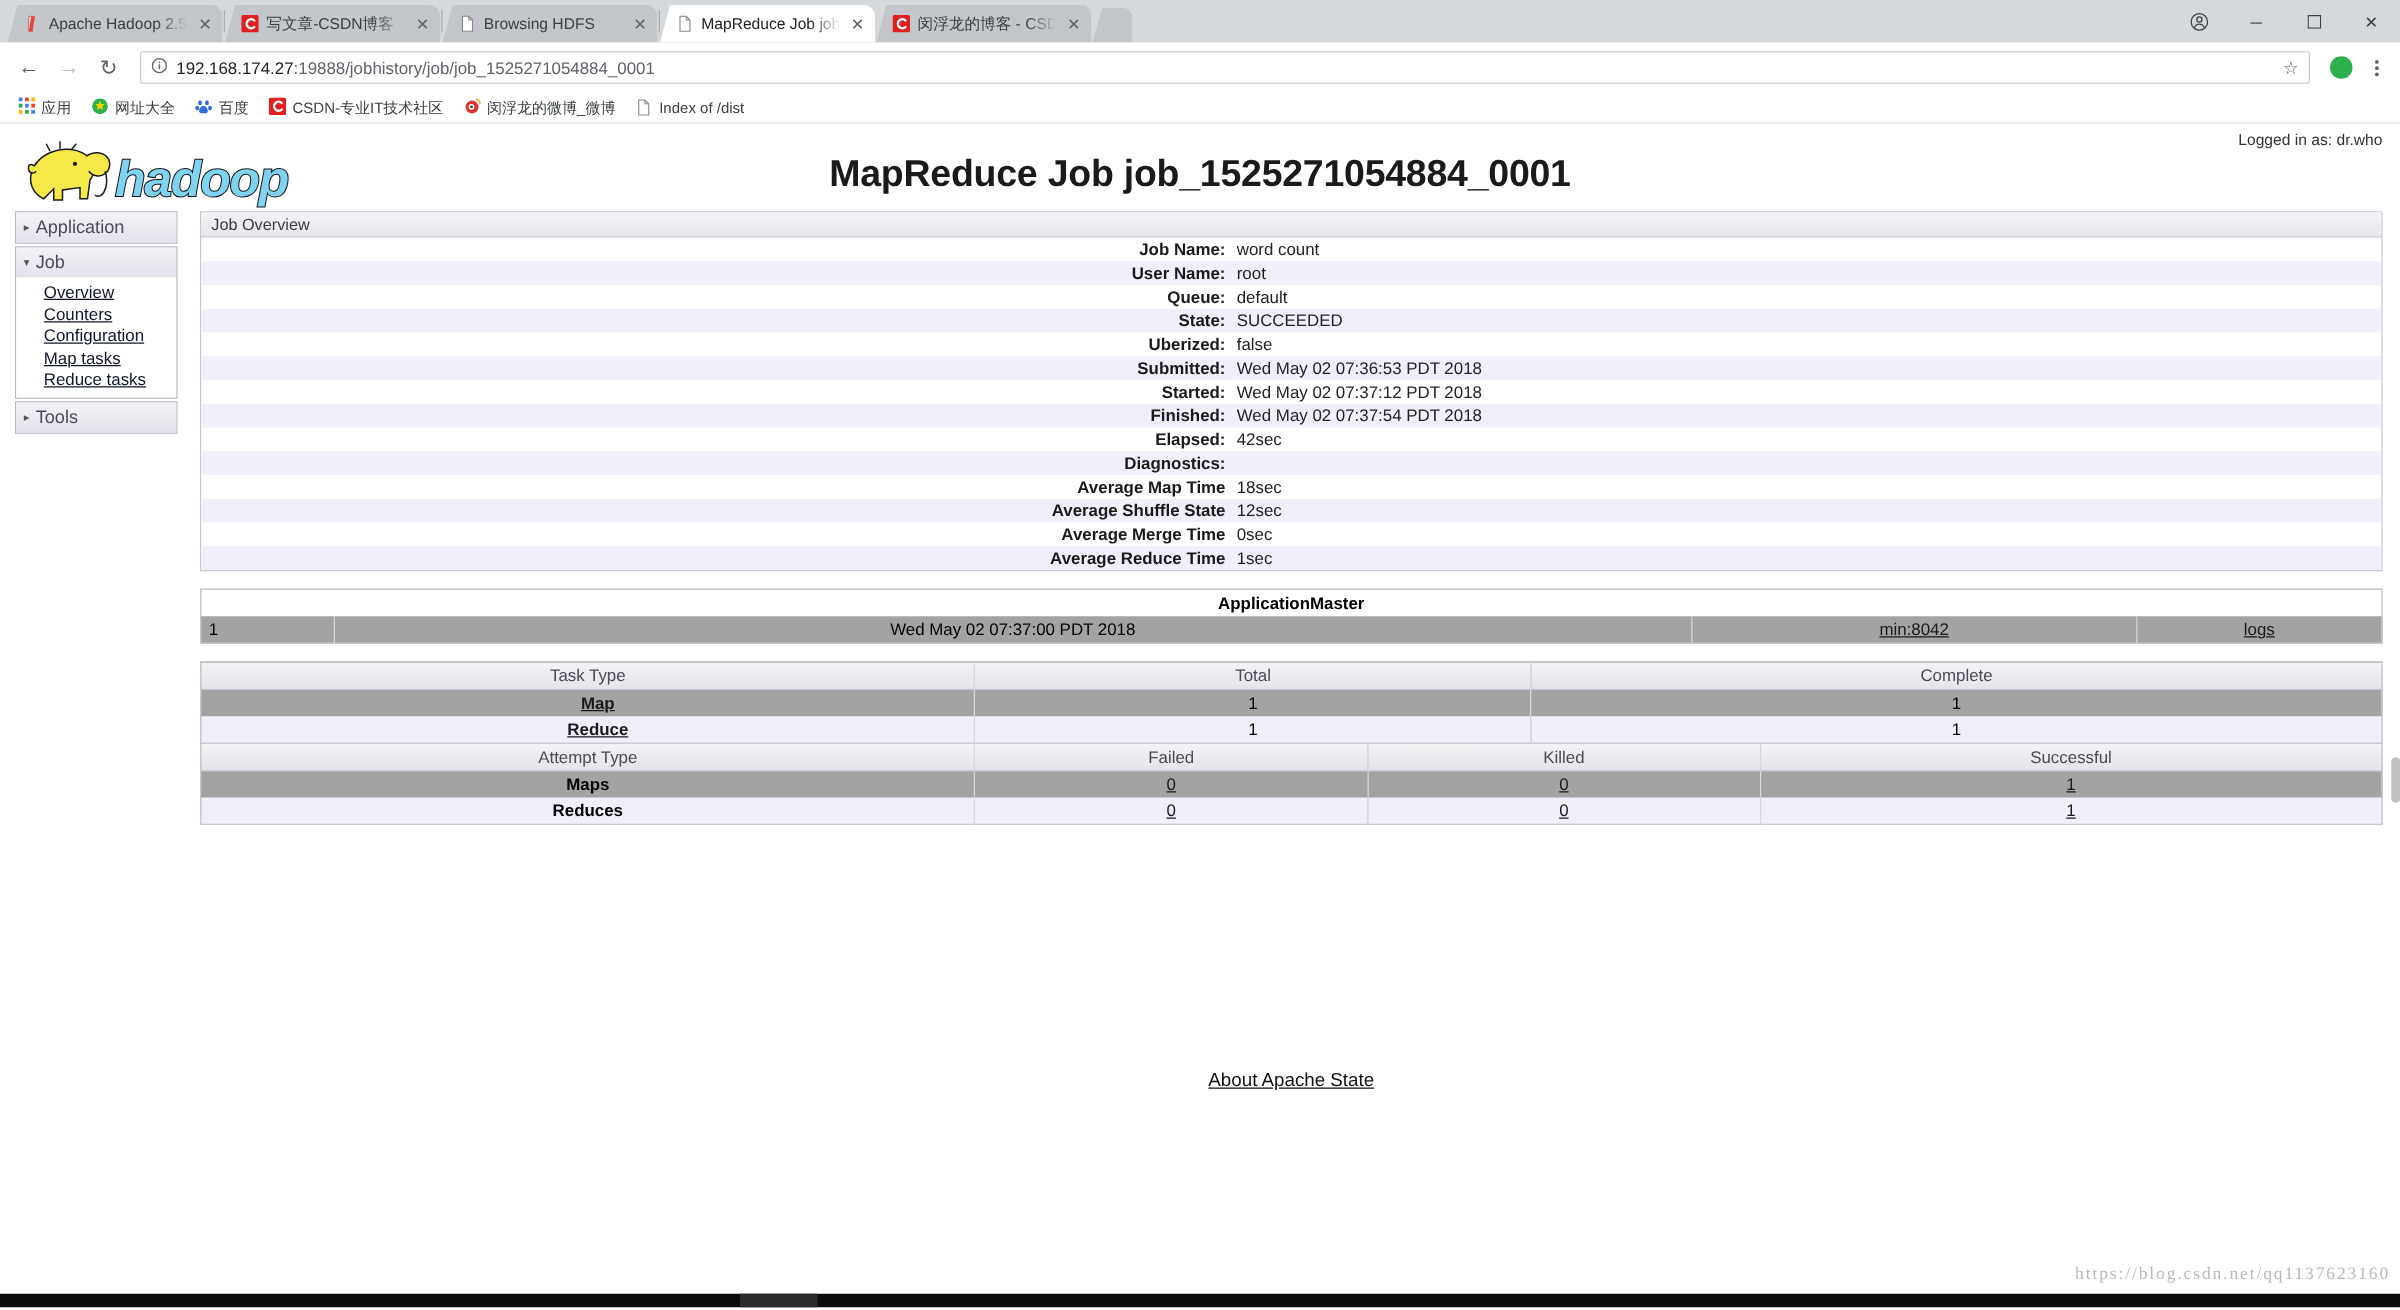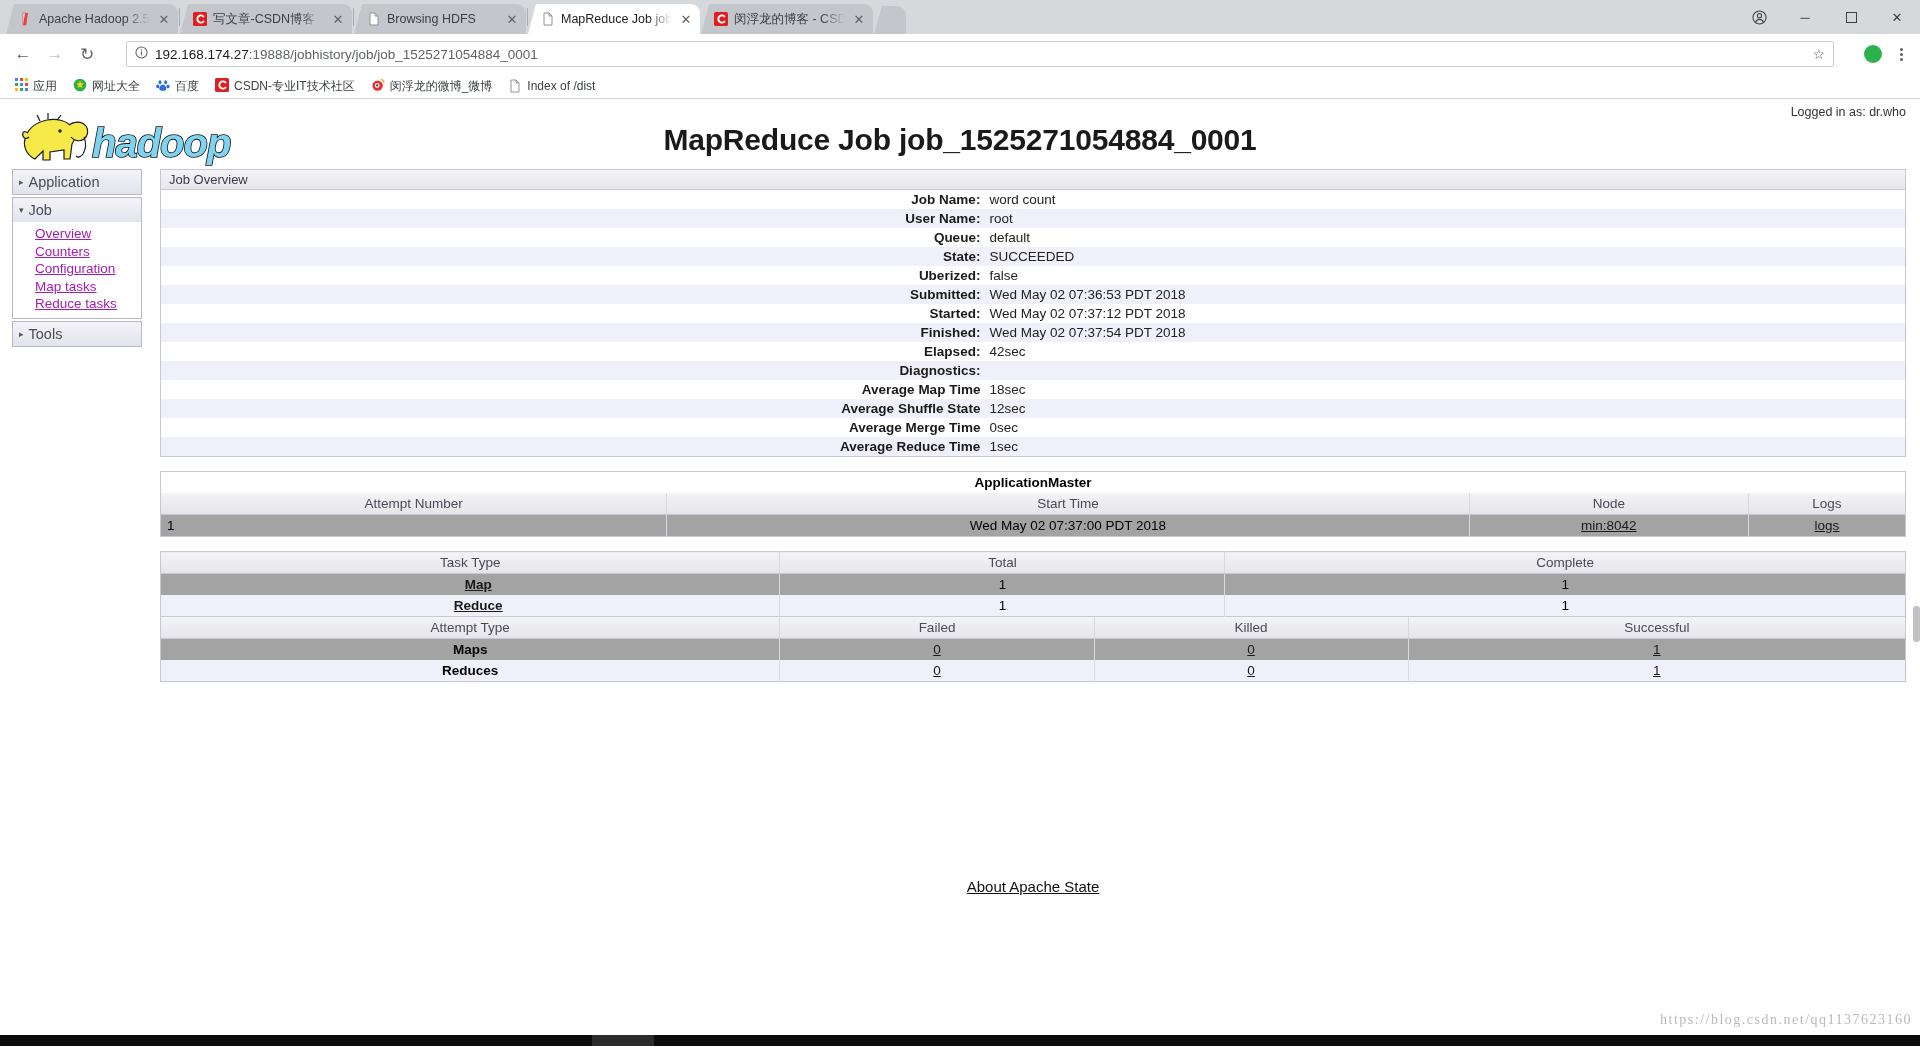--- a/index.html
+++ b/index.html
@@ -38,21 +38,21 @@
   .tab-sep { width:1px; height:18px; background:#a9adb1; align-self:center; }
   .newtab { width:32px; height:28px; }
 
   .wincontrols { position:absolute; right:0; top:0; height:34px; display:flex; }
   .wincontrols div { width:46px; height:34px; display:flex; align-items:center; justify-content:center; color:#3c4043; font-size:13px; }
 
   .navbar { height:40px; background:#ffffff; display:flex; align-items:center; padding:0 8px; gap:2px; }
   .navbtn { width:30px; height:30px; display:flex; align-items:center; justify-content:center; color:#5f6368; font-size:17px; }
   .navbtn.dim { color:#bdc1c6; }
   .omnibox {
-    flex:1 1 auto; height:26px; margin:0 22px; border:1px solid #c9ccd0; border-radius:2px;
+    flex:1 1 auto; height:26px; margin:0 8px; border:1px solid #c9ccd0; border-radius:2px;
     display:flex; align-items:center; padding:0 8px; gap:7px; background:#fff;
   }
   .omnibox .info-ico { font-size:12px; color:#5f6368; }
   .omnibox .url { font-size:13.5px; color:#5f6368; white-space:nowrap; }
   .omnibox .url b { color:#202124; font-weight:400; }
   .omnibox .star { margin-left:auto; color:#5f6368; font-size:14px; }
   .profilepic { width:18px; height:18px; border-radius:50%; background:#2bb24c; margin:0 6px; }
   .menu-dots { width:22px; display:flex; flex-direction:column; align-items:center; gap:2px; }
   .menu-dots i { width:3px; height:3px; border-radius:50%; background:#5f6368; display:block; }
 
@@ -79,21 +79,21 @@
   
   .sidebar { width:130px; flex:0 0 130px; font-size:13.5px; }
   .navblock { border:1px solid #b8b8c8; margin-bottom:2px; background:#eeeef4; }
   .navhead {
     padding:4px 6px; font-size:14.5px; color:#4a4a58; display:flex; align-items:center; gap:5px;
     background:linear-gradient(#f3f3f7,#e3e3ec);
   }
   .navhead .arrow { font-size:9px; color:#555; }
   .navlist { background:#fff; padding:3px 0 5px 0; }
   .navlist a {
-    display:block; padding:1px 0 1px 22px; color:#a21caf; font-size:13.5px;
+    display:block; padding:1px 0 1px 22px; color:#0f172a; font-size:13.5px;
     text-decoration:underline; line-height:15.5px;
   }
 
   
   .main { flex:1 1 auto; min-width:0; }
 
   .panel { border:1px solid #c8c8d4; background:#fff; }
   .panel-head {
     background:linear-gradient(#f4f4f6,#e6e6ec); border-bottom:1px solid #c8c8d4;
     text-align:left; padding:2px 8px; font-size:13px; color:#3a3a46;
@@ -429,26 +429,20 @@
       </div>
 
       <div class="gap"></div>
 
       <table class="grid">
         <tbody>
           <tr class="title-row">
             <td colspan="4" style="width:100%"><span style="display:inline-block;width:300px;text-align:center">ApplicationMaster</span></td>
           </tr>
           <tr>
-            <th style="width:29%">Attempt Number</th>
-            <th style="width:46%">Start Time</th>
-            <th style="width:16%">Node</th>
-            <th style="width:9%">Logs</th>
-          </tr>
-          <tr>
             <td>1</td>
             <td class="c">Wed May 02 07:37:00 PDT 2018</td>
             <td class="c"><a href="#" class="lnk">min:8042</a></td>
             <td class="c"><a href="#" class="lnk">logs</a></td>
           </tr>
         </tbody>
       </table>
 
       <div class="gap"></div>
 

